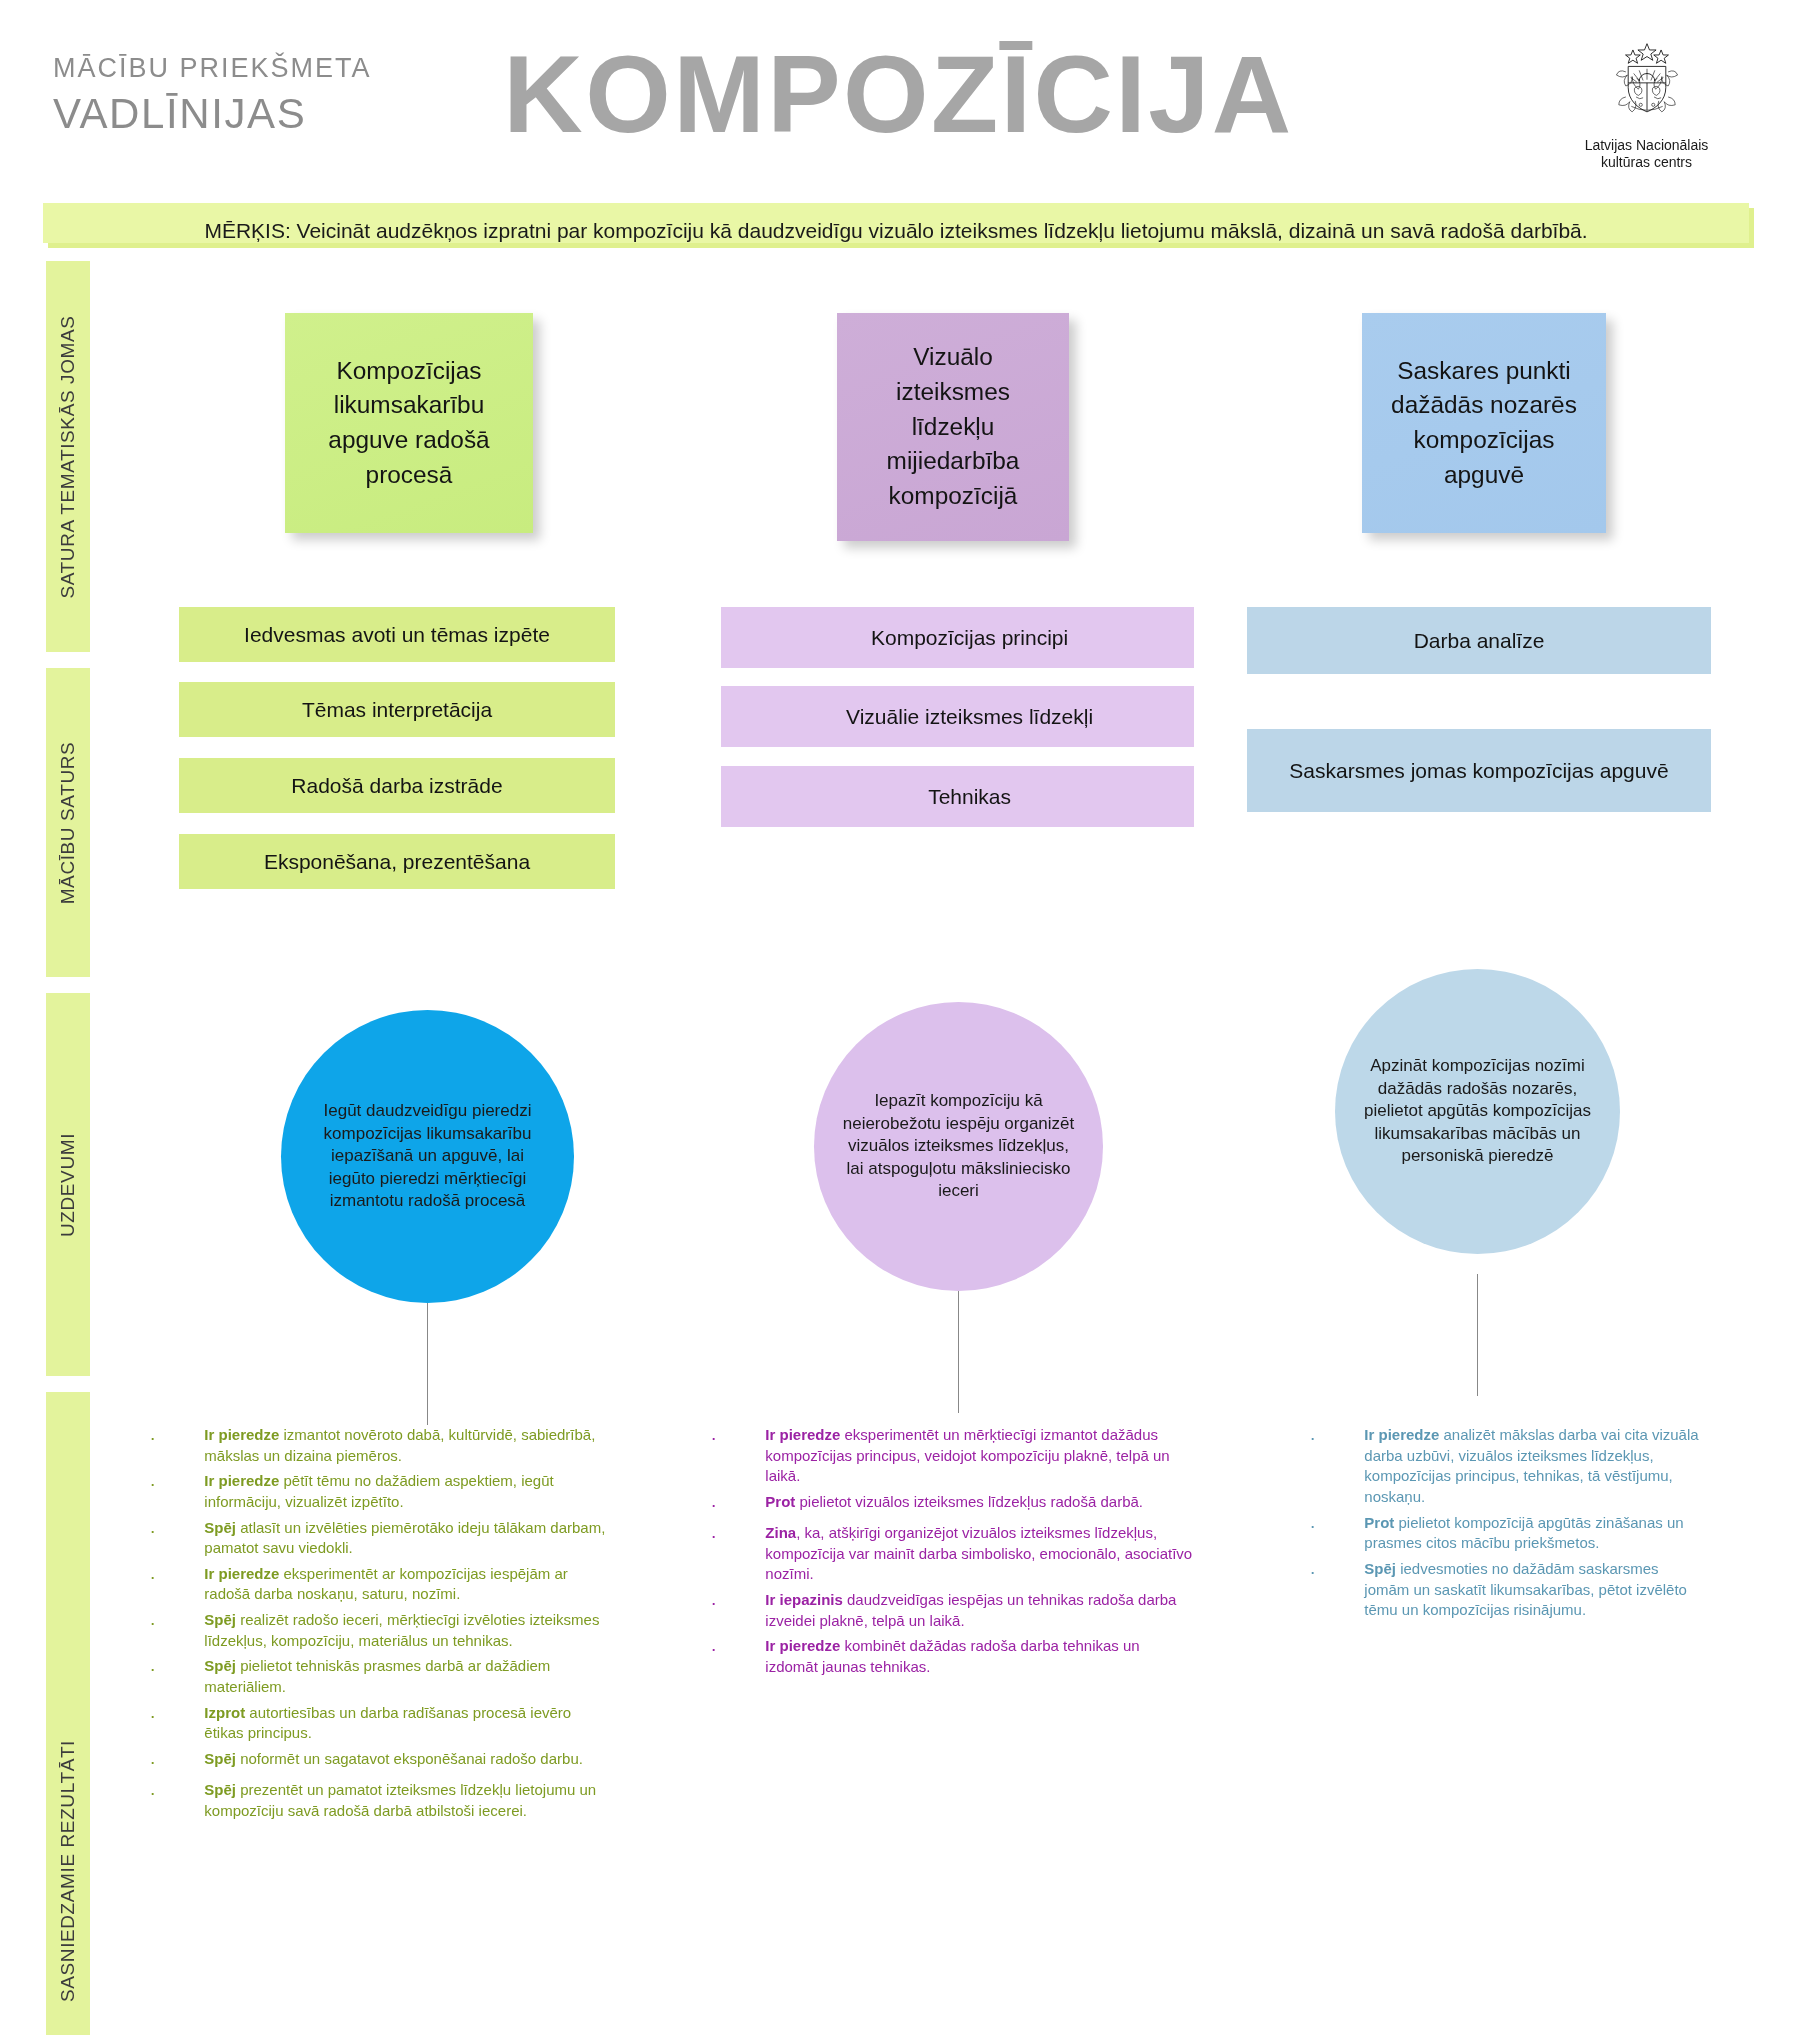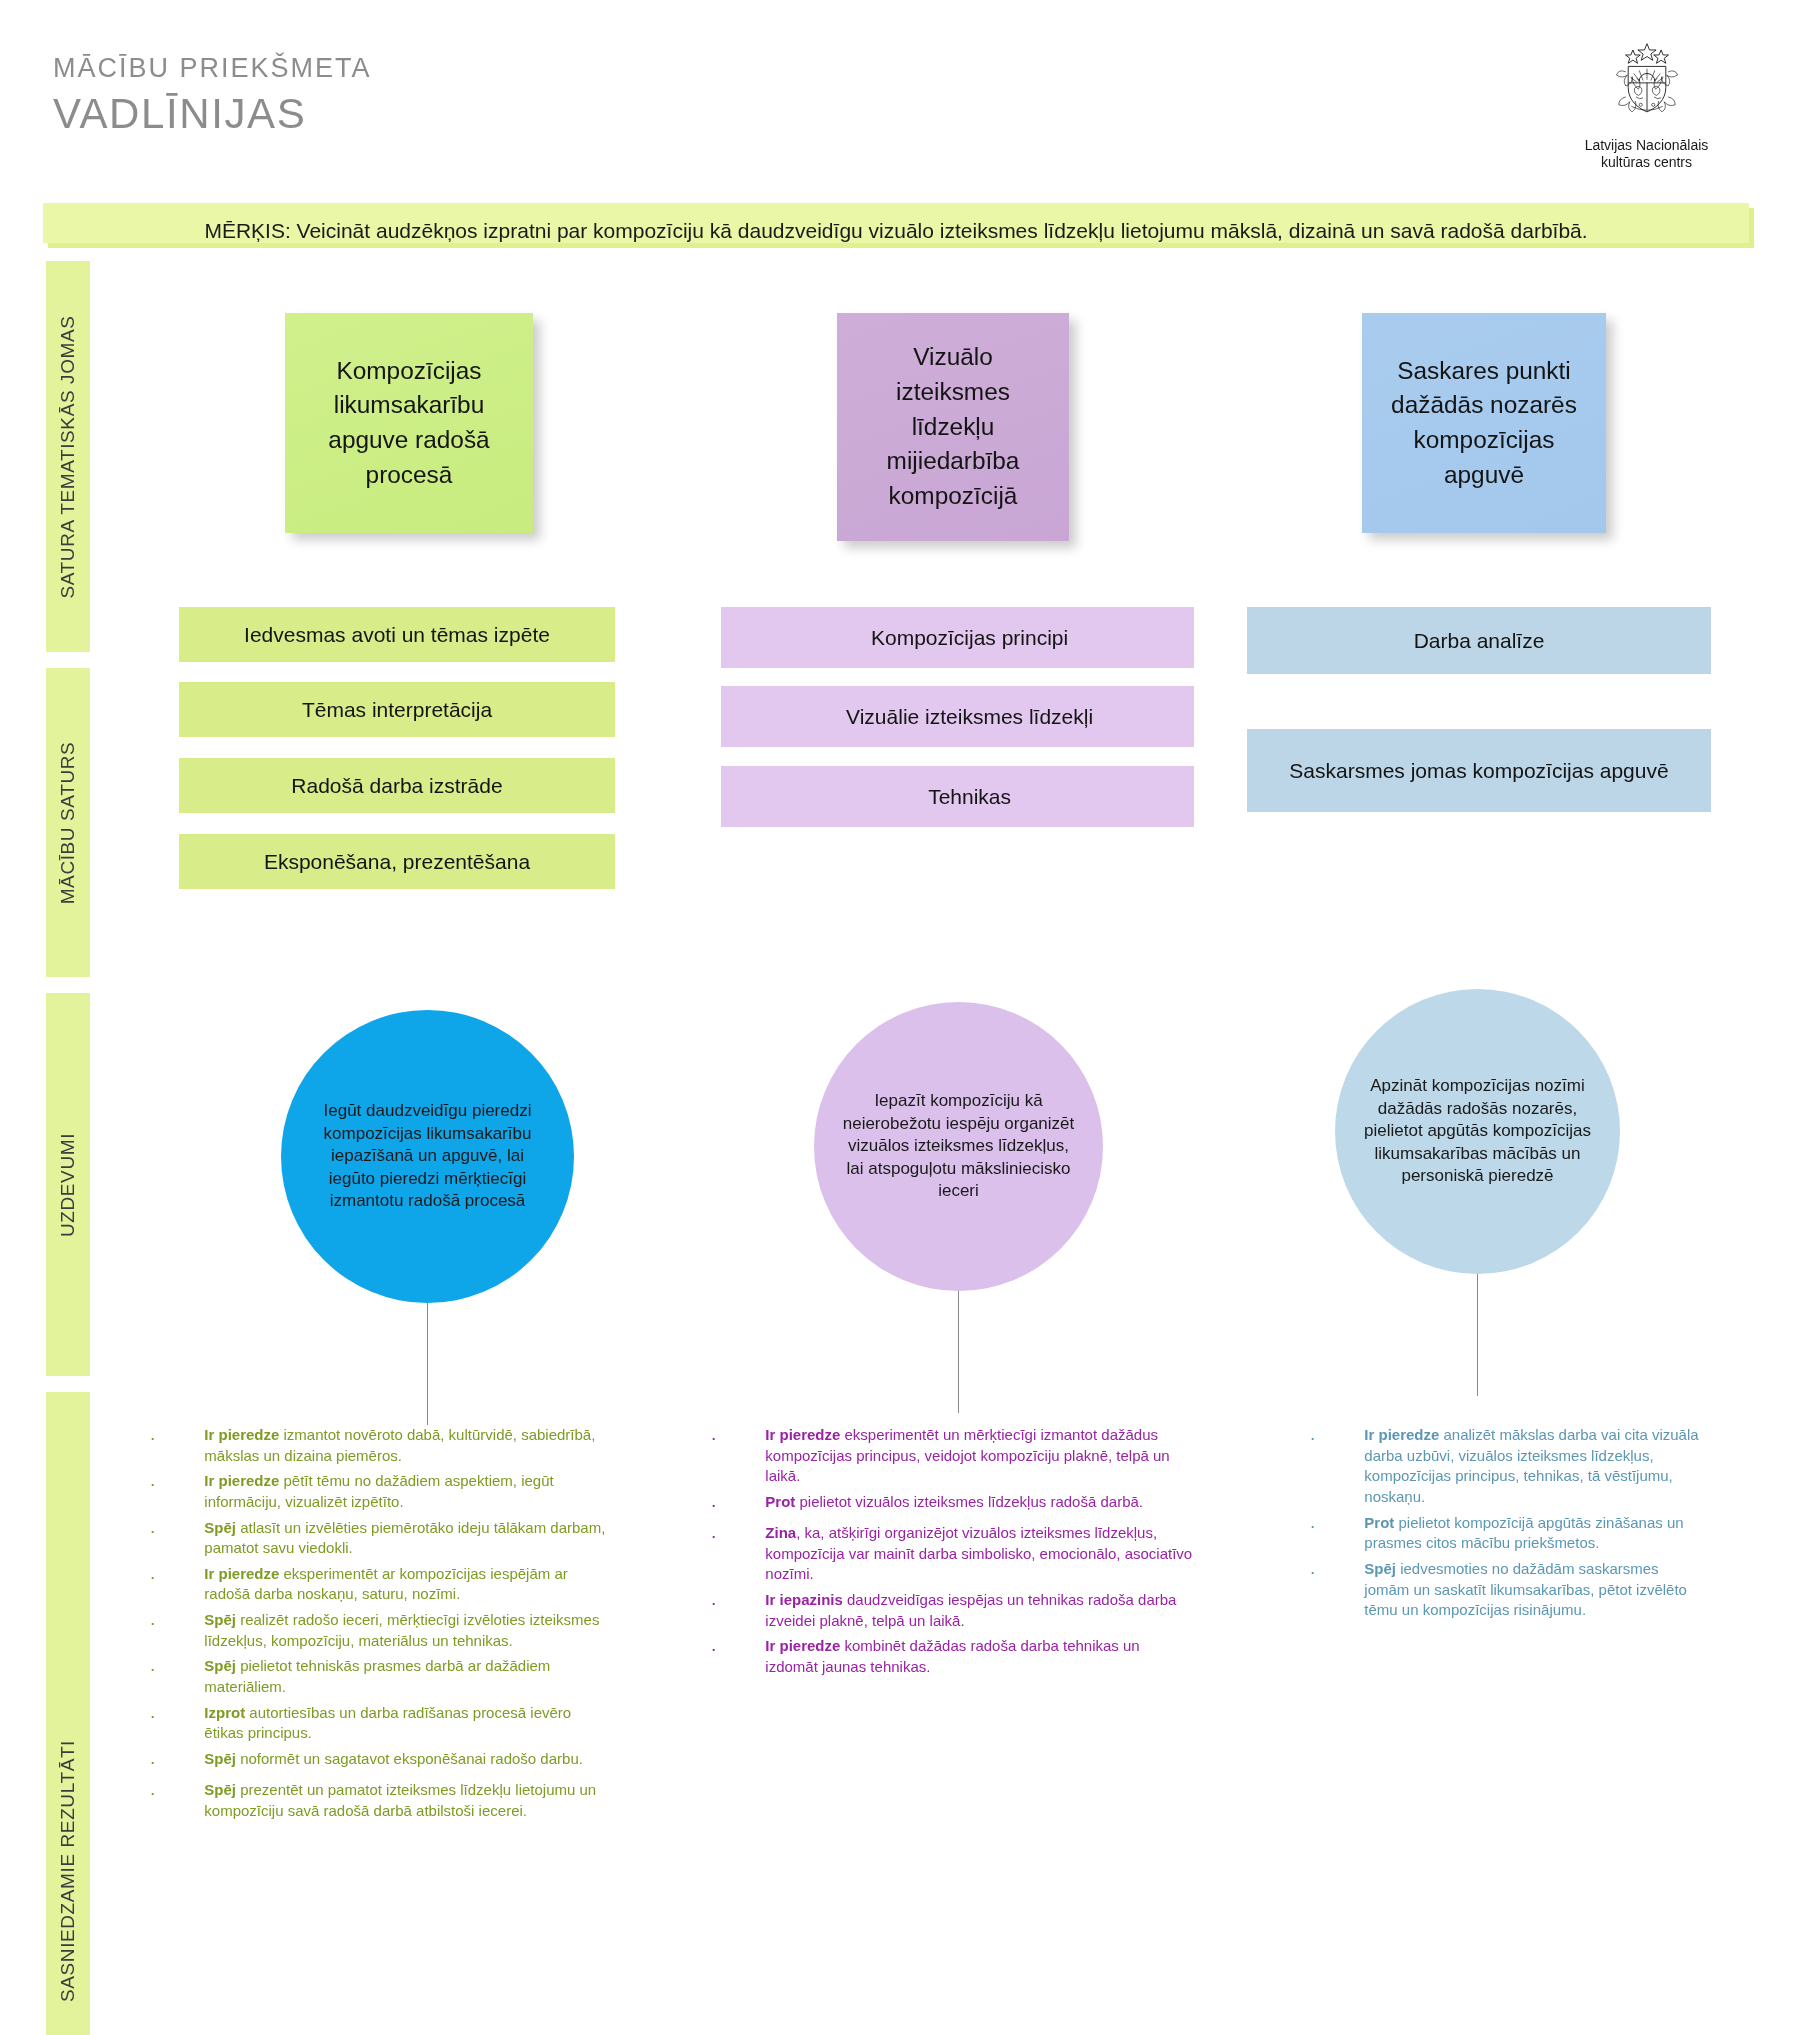--- a/index.html
+++ b/index.html
@@ -185,21 +185,21 @@
     align-items: center;
     justify-content: center;
     text-align: center;
     font-size: 17px;
     line-height: 1.33;
     color: #1a1a1a;
     padding: 24.4px 28.5px;
   }
   #circle-0 { left: 281px;  top: 1010px; width: 293px; height: 293px; background: #0ea5e9; }
   #circle-1 { left: 814px; top: 1002px; width: 289px; height: 289px; background: #dcc0ec; }
-  #circle-2 { left: 1335px; top: 989px; width: 285px; height: 285px; background: #bdd8e9; }
+  #circle-2 { left: 1335px; top: 969px; width: 285px; height: 285px; background: #bdd8e9; }
 
   .connector {
     position: absolute;
     width: 0.8px;
     background: #888888;
   }
   #conn-0 { left: 427px; top: 1303px; height: 122px; }
   #conn-1 { left: 958px; top: 1291px; height: 122px; }
   #conn-2 { left: 1477px; top: 1274px; height: 122px; }
 
@@ -237,20 +237,21 @@
   #rescol-2 .res-bullet, #rescol-2 .res-text { color: #5b97b3; }
 </style>
 </head>
 <body>
 
 <div id="page">
 
   <div class="header">
     <div class="header-eyebrow">MĀCĪBU  PRIEKŠMETA</div>
     <div class="header-title-small">VADLĪNIJAS</div>
+    <div class="header-main-title">KOMPOZĪCIJA</div>
 
     <div class="logo-block">
       <svg class="logo-crest" width="94" height="94" viewBox="0 0 120 120">
         <g fill="none" stroke="#111" stroke-width="1.1">
           <polygon points="60,6 63.2,14 71.6,14 64.9,19.2 67.4,27.2 60,22.4 52.6,27.2 55.1,19.2 48.4,14 56.8,14"></polygon>
           <polygon points="42,14 44.6,20.4 51.4,20.4 46,24.6 48,31 42,27.1 36,31 38,24.6 32.6,20.4 39.4,20.4"></polygon>
           <polygon points="78,14 80.6,20.4 87.4,20.4 82,24.6 84,31 78,27.1 72,31 74,24.6 68.6,20.4 75.4,20.4"></polygon>
           <path d="M36,35 H84 V62 C84,78 72,88 60,93 C48,88 36,78 36,62 Z"></path>
           <line x1="36" y1="56" x2="84" y2="56"></line>
           <line x1="60" y1="56" x2="60" y2="91"></line>

